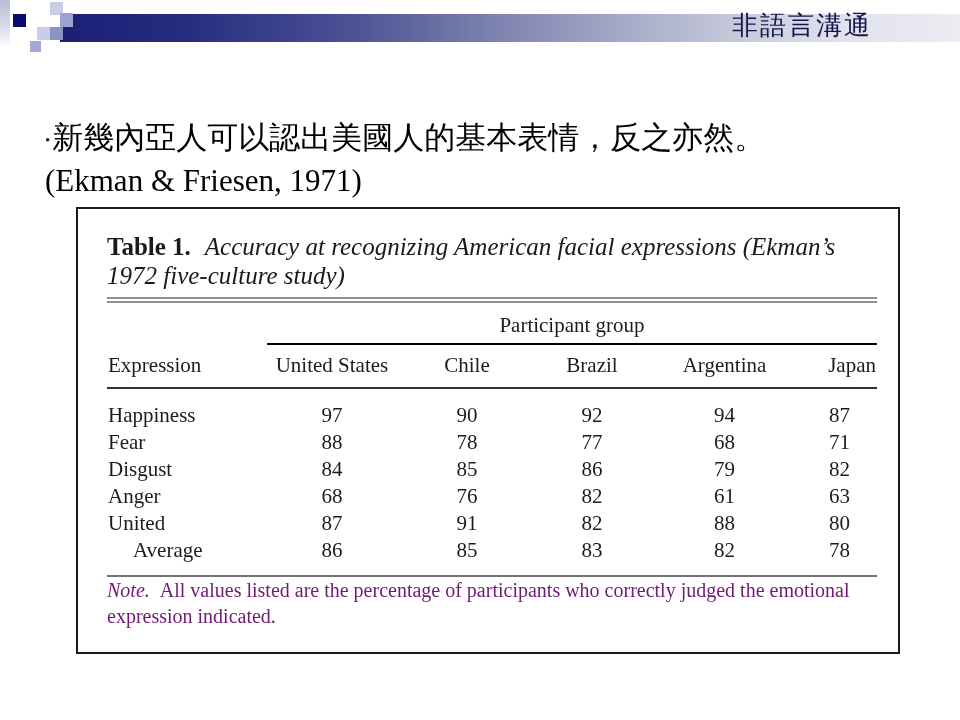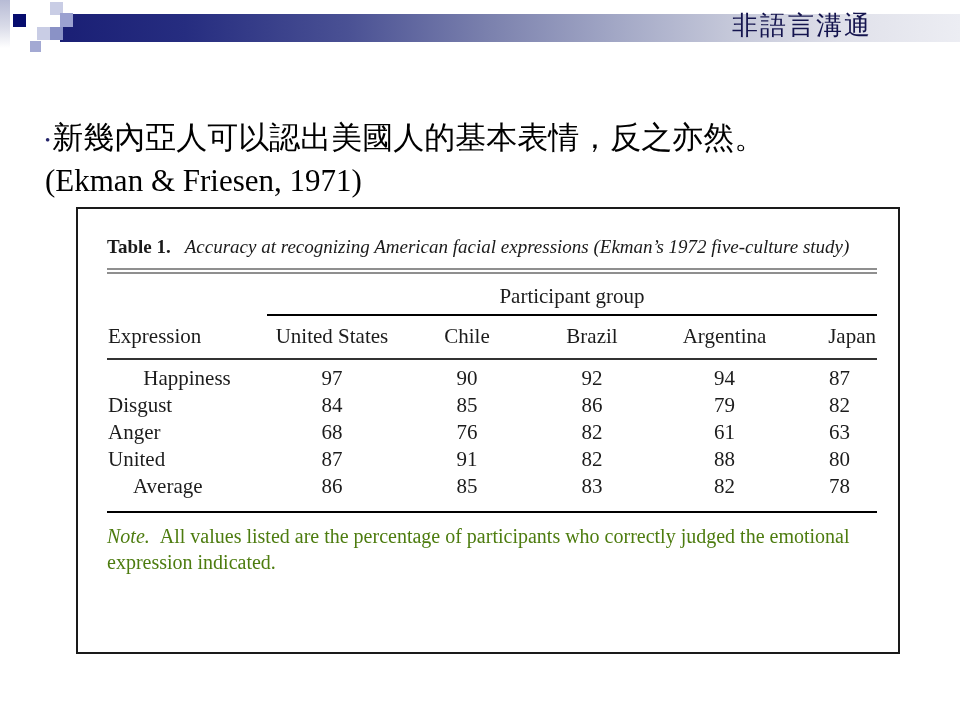--- a/index.html
+++ b/index.html
@@ -31,39 +31,39 @@
   .bullet-block{position:absolute;left:45px;top:117px;width:880px;}
   .bullet-line1{font-size:31px;line-height:41px;color:#000;}
   .bullet-marker{font-size:15px;color:#24246a;vertical-align:3px;padding-right:2px;}
   .bullet-line2{font-size:31px;line-height:40px;color:#000;}
   
   .figure{
     position:absolute;left:76px;top:207px;width:824px;height:447px;
     border:2px solid #1a1a1a;box-sizing:border-box;background:#fff;
     padding:0 25px 0 29px;
   }
-  .caption{margin-top:23px;font-size:19px;line-height:29px;color:#1a1a1a;width:770px;}
+  .caption{margin-top:23px;font-size:25px;line-height:29px;color:#1a1a1a;width:770px;}
   .caption .cap-label{font-weight:bold;font-style:normal;padding-right:14px;}
   .caption .cap-text{font-style:italic;}
   .double-rule{margin-top:7px;width:770px;height:6px;box-sizing:border-box;
     border-top:2px solid #8f8f8f;border-bottom:2px solid #8f8f8f;}
   table.data{border-collapse:collapse;width:770px;margin-top:5px;
     font-size:21px;color:#1c1c1c;}
   table.data th{font-weight:normal;}
   .group-row th{height:33px;font-size:21px;vertical-align:middle;}
   .group-row .group-cell{border-bottom:2px solid #000000;}
   .head-row th{height:39px;vertical-align:middle;border-bottom:2px solid #333;padding-bottom:2px;}
   .col-left{text-align:left;}
   .col-center{text-align:center;}
   .col-right{text-align:right;}
   tbody td{height:25px;line-height:25px;}
-  tbody tr:first-child td{padding-top:6px;text-align:center;}
-  tbody tr.last td{padding-bottom:12px;border-bottom:2px solid #000000;}
+  tbody tr:first-child td{padding-top:14px;}
+  tbody tr.last td{padding-bottom:12px;border-bottom:2px solid #737373;}
   td.indent{padding-left:26px;}
-  .note{margin-top:10px;font-size:20px;line-height:26px;color:#4d7c0f;width:780px;}
+  .note{font-size:20px;line-height:26px;color:#701a75;width:780px;}
   .note .note-label{font-style:italic;padding-right:10px;}
 </style>
 </head>
 <body>
 
 <div class="banner"></div>
 <div class="strip"></div>
 <div class="sq sq-navy"></div>
 <div class="sq sq-a"></div>
 <div class="sq sq-b"></div>
@@ -109,20 +109,28 @@
     <tbody>
       <tr>
         <td class="col-left">Happiness</td>
         <td class="col-center">97</td>
         <td class="col-center">90</td>
         <td class="col-center">92</td>
         <td class="col-center">94</td>
         <td class="col-center">87</td>
       </tr>
       <tr>
+        <td class="col-left">Fear</td>
+        <td class="col-center">88</td>
+        <td class="col-center">78</td>
+        <td class="col-center">77</td>
+        <td class="col-center">68</td>
+        <td class="col-center">71</td>
+      </tr>
+      <tr>
         <td class="col-left">Disgust</td>
         <td class="col-center">84</td>
         <td class="col-center">85</td>
         <td class="col-center">86</td>
         <td class="col-center">79</td>
         <td class="col-center">82</td>
       </tr>
       <tr>
         <td class="col-left">Anger</td>
         <td class="col-center">68</td>

